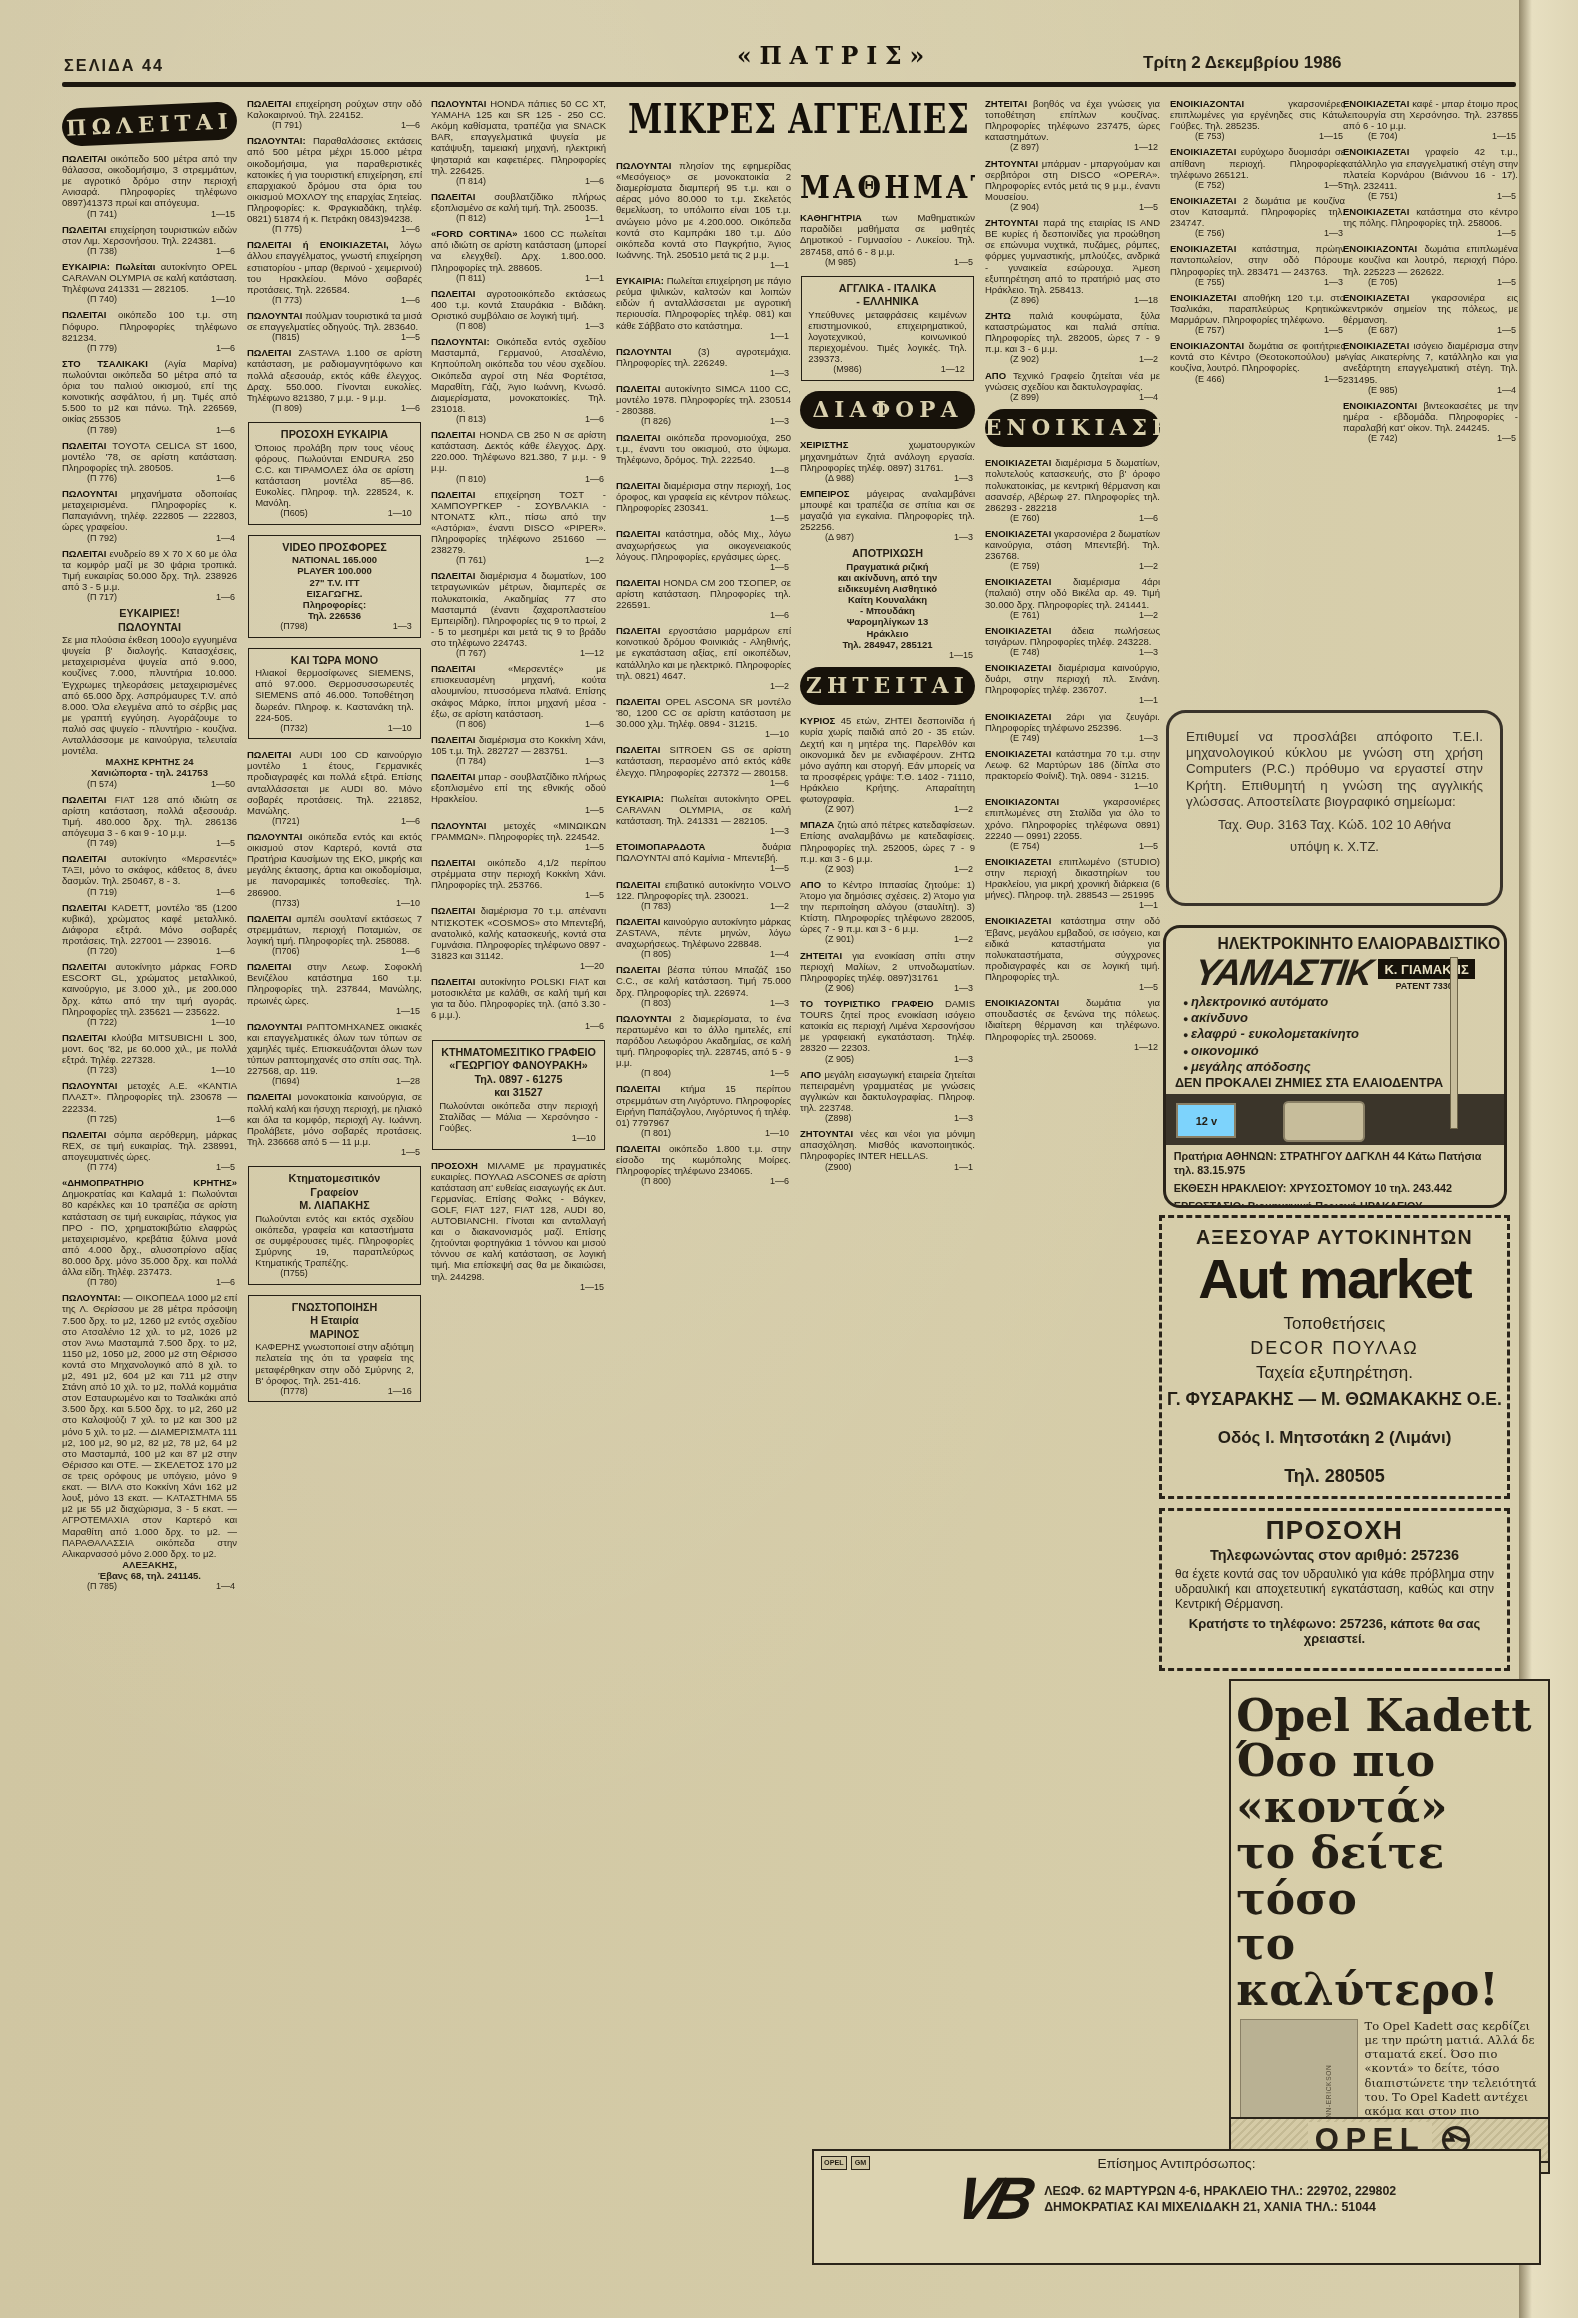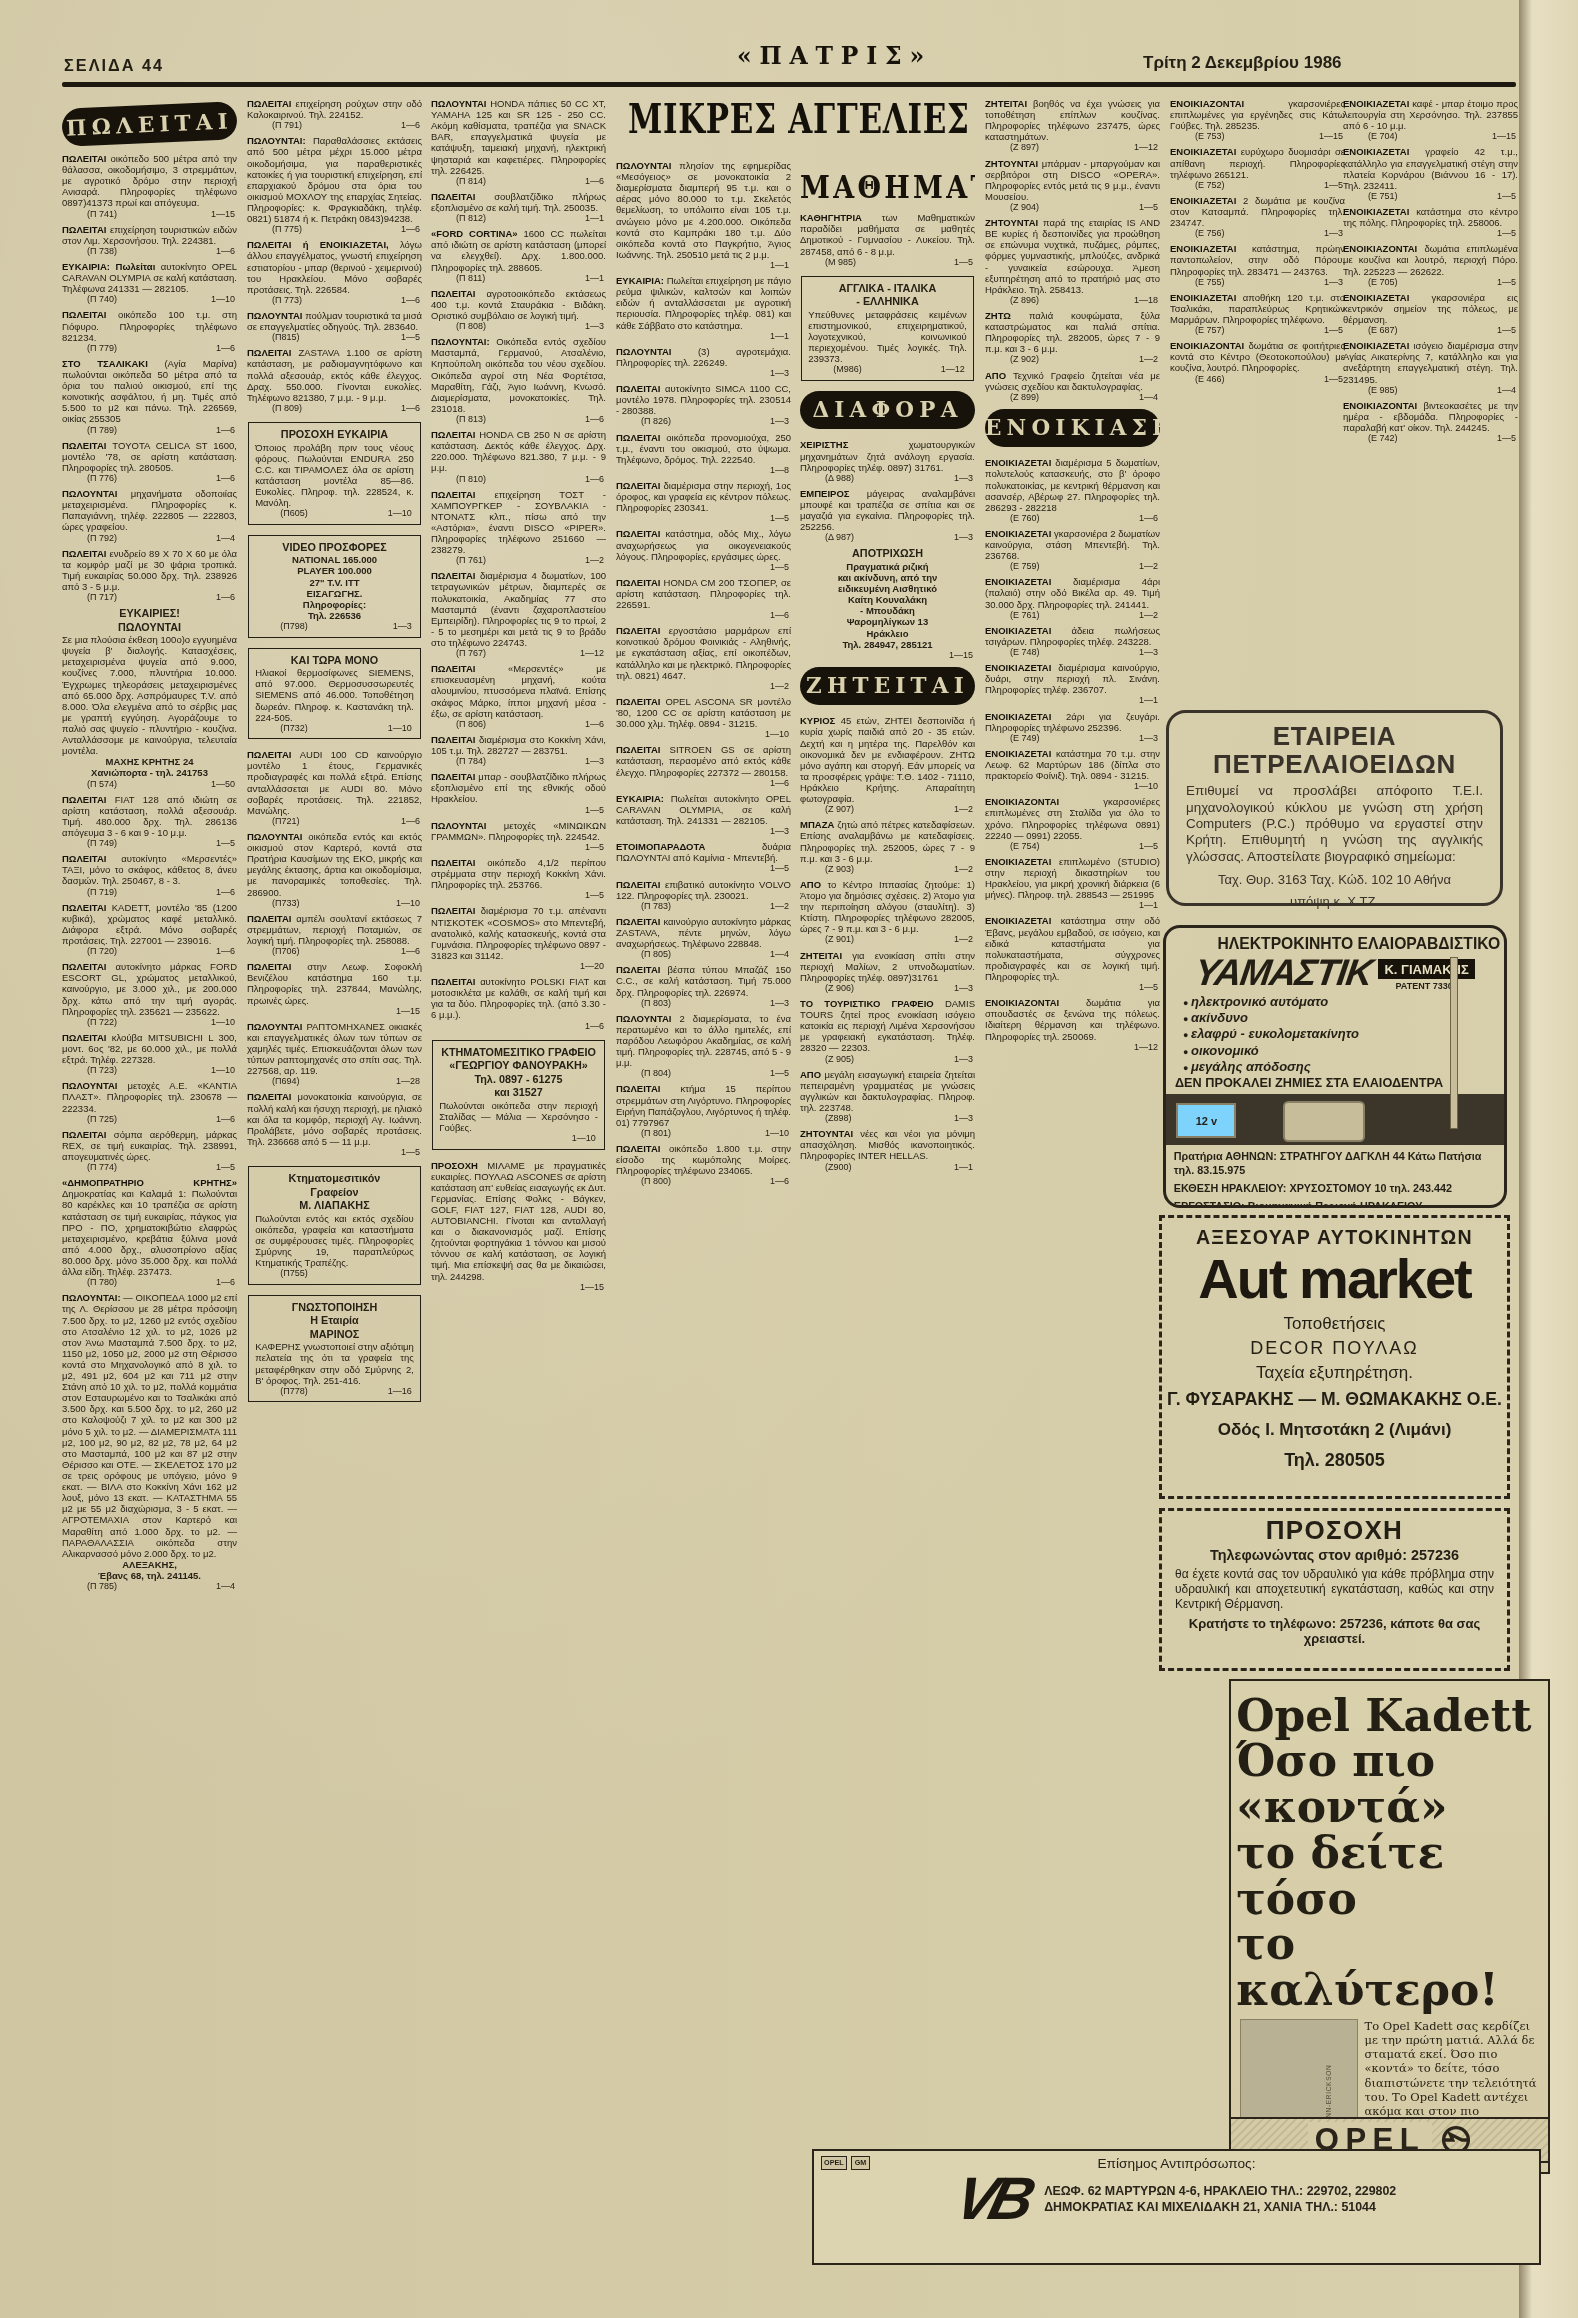--- a/index.html
+++ b/index.html
@@ -64,21 +64,21 @@
                   font-weight:bold;font-size:11px;display:flex;align-items:center;justify-content:center}
   .yam-band .eng{position:absolute;left:117px;top:6.5px;width:78px;height:37px;background:#c7bd9b;border-radius:5.2px;border:2px solid #8a8066}
   .yam-band .pole{position:absolute;right:46px;top:-137px;width:6.5px;height:170px;background:#c7bd9b;border:1.3px solid #6e6549}
   .yam-addr{font-weight:900;font-size:10.8px;line-height:1.3;margin:3.9px 7.8px 0}
   .aut{left:1159px;top:1215px;width:351px;height:284px;border:3.3px dashed #2a241a;box-sizing:border-box;text-align:center;padding-top:7.8px}
   .aut-top{font-weight:bold;font-size:19.6px;letter-spacing:1.3px}
   .aut-logo{font-weight:900;font-size:56px;letter-spacing:-2px;line-height:1.05;margin:1.3px 0 5.2px;color:#1d1810}
   .aut-line{font-size:17px;margin:2.6px 0}
   .aut-line2{font-size:18px;letter-spacing:2px;margin:3.9px 0}
   .aut-owners{font-weight:900;font-size:17.6px;margin:6.5px 0 2.6px}
-  .aut-addr{font-weight:900;font-size:17px;margin:10px 0}
+  .aut-addr{font-weight:900;font-size:17px;margin:18px 0}
   .aut-tel{font-weight:900;font-size:18px;margin:3.9px 0}
   .pros{left:1159px;top:1508px;width:351px;height:163px;border:3.3px dashed #2a241a;box-sizing:border-box;padding:3.9px 11.7px;text-align:center}
   .pros h2{margin:0;font-size:26px;letter-spacing:1.3px}
   .pros .sub{font-weight:900;font-size:14.4px;margin:1.3px 0 3.9px}
   .pros .body{font-size:12px;text-align:justify;line-height:1.25;margin:0 1.3px}
   .pros .foot{font-weight:900;font-size:13px;margin-top:3.9px}
   .opel{left:1229px;top:1679px;width:321px;height:495px;border:2px solid #2a241a;box-sizing:border-box;
         background:linear-gradient(180deg,#d9d0ac,#d5cba6);overflow:hidden}
   .opel-head{font-family:"DejaVu Serif",serif;font-weight:900;text-align:left;font-size:44px;
              line-height:1.04;margin:11.7px 5.2px 6.5px;color:#241f15}
@@ -958,21 +958,20 @@
       <div class="ad">
         <p class="ad-body"><b>ΕΝΟΙΚΙΑΖΟΝΤΑΙ </b>βιντεοκασέτες με την ημέρα - εβδομάδα. Πληροφορίες - παραλαβή κατ' οίκον. Τηλ. 244245.</p>
         <div class="ad-foot">
           <span>(Ε 742)</span>
           <span>1—5</span>
         </div>
       </div>
     </div>
 
   <div class="disp petrol">
-    <h2><span>ΕΤΑΙΡΕΙΑ</span><br><span>ΠΕΤΡΕΛΑΙΟΕΙΔΩΝ</span></h2>
     <p>Επιθυμεί να προσλάβει απόφοιτο Τ.Ε.Ι. μηχανολογικού κύκλου με γνώση στη χρήση Computers (P.C.) πρόθυμο να εργαστεί στην Κρήτη. Επιθυμητή η γνώση της αγγλικής γλώσσας. Αποστείλατε βιογραφικό σημείωμα:</p>
     <div class="addr">Ταχ. Θυρ. 3163 Ταχ. Κώδ. 102 10 Αθήνα</div>
     <div class="addr">υπόψη κ. Χ.ΤΖ.</div>
   </div>
 
   <div class="disp yam">
     <div class="yam-top">ΗΛΕΚΤΡΟΚΙΝΗΤΟ ΕΛΑΙΟΡΑΒΔΙΣΤΙΚΟ</div>
     <div class="yam-logo-row">
       <div class="yam-logo">ΥΑΜΑΣΤΙΚ</div>
       <div>

